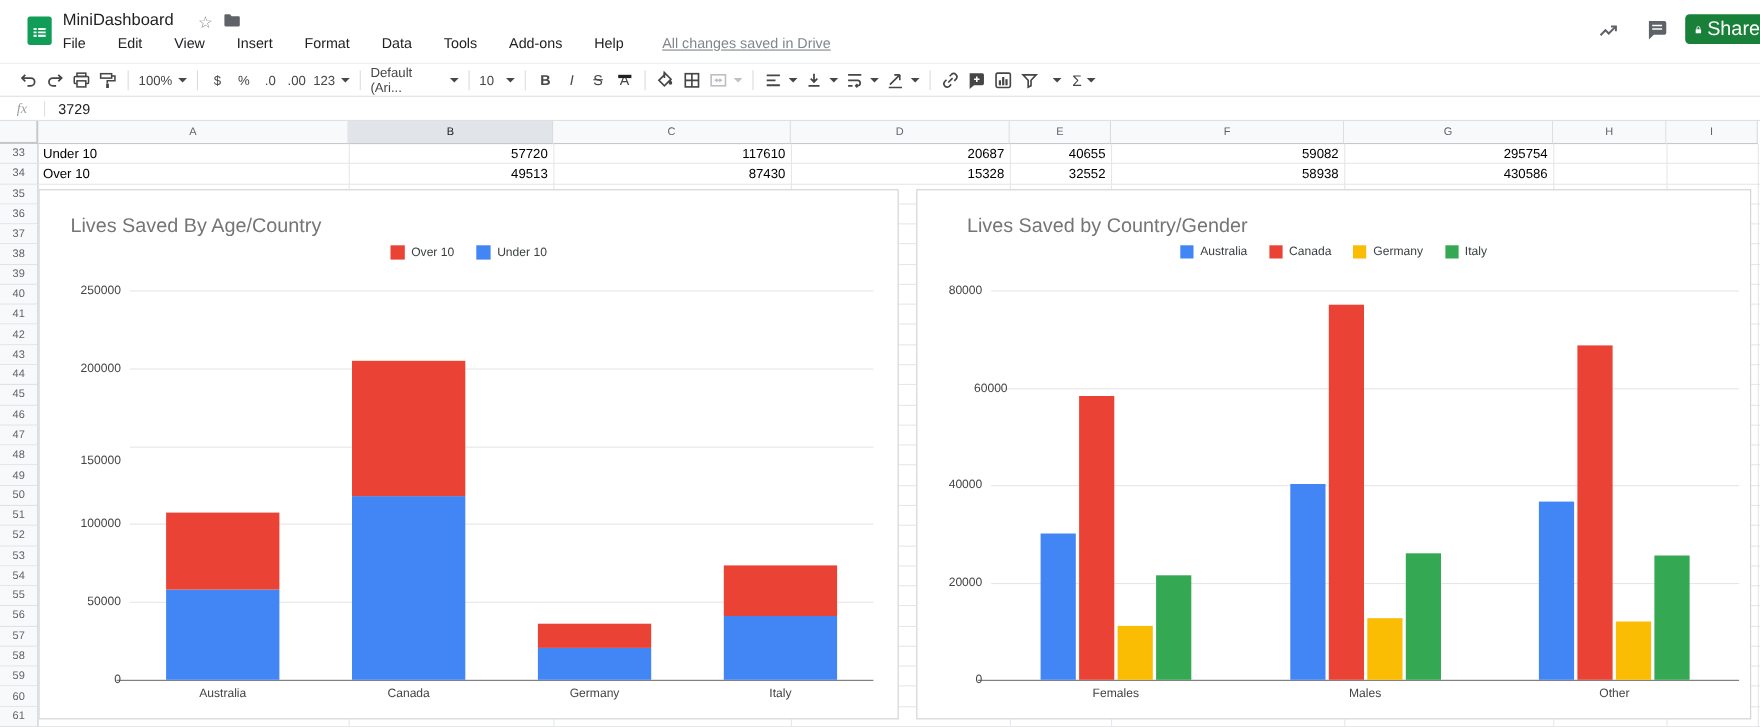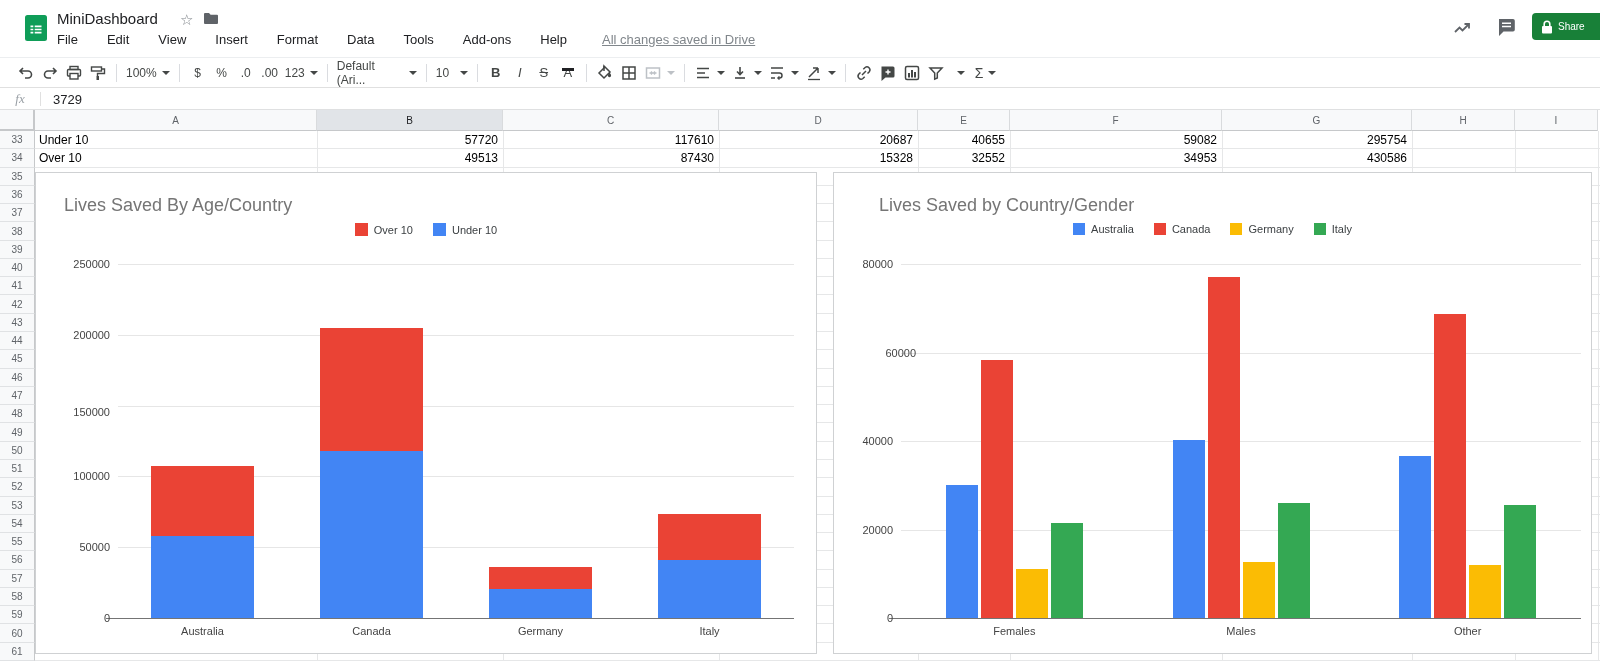--- a/index.html
+++ b/index.html
@@ -12,21 +12,21 @@
   .logo { position:absolute; left:22px; top:14px; width:28px; height:28px; }
   .doc-title { position:absolute; left:57px; top:10px; font-size:15px; color:#202124; }
   .star { position:absolute; left:180px; top:11px; font-size:15px; color:#80868b; cursor:pointer; }
   .folder { position:absolute; left:203px; top:12px; }
   .menubar { position:absolute; left:57px; top:32px; display:flex; align-items:center; gap:29px;
              font-size:13px; color:#202124; }
   .menu-item { cursor:pointer; }
   .saved-link { color:#80868b; text-decoration:underline; margin-left:6px; cursor:pointer; }
   .tb-right-icon { position:absolute; top:18px; cursor:pointer; }
   .share-btn { position:absolute; left:1532px; top:13px; width:68px; height:27px;
-               background:#188038; border-radius:4px 0 0 4px; color:#fff; font-size:10px;
+               background:#188038; border-radius:4px 0 0 4px; color:#fff; font-size:18px;
                display:flex; align-items:center; gap:5px; padding-left:9px; cursor:pointer; }
 
   
   .toolbar { position:absolute; left:0; top:57px; width:1600px; height:31px; background:#fff;
              border-top:1px solid #eceef0; border-bottom:1px solid #e0e0e0;
              display:flex; align-items:center; padding-left:14px; color:#444746; }
   .tb-btn { min-width:24px; height:24px; display:flex; align-items:center; justify-content:center;
             gap:3px; cursor:pointer; font-size:13px; color:#444746; padding:0 3px; }
   .tb-txt { font-size:12px; }
   .tb-sep { width:1px; height:18px; background:#dadce0; margin:0 6px; flex:none; }
@@ -368,42 +368,42 @@
         <div class="cell num" style="left: 468px; width: 211px; padding-left: 0px; top: 0px; height: 18.2759px;">117610</div>
         <div class="cell num" style="left: 684px; width: 194px; padding-left: 0px; top: 0px; height: 18.2759px;">20687</div>
         <div class="cell num" style="left: 883px; width: 87px; padding-left: 0px; top: 0px; height: 18.2759px;">40655</div>
         <div class="cell num" style="left: 975px; width: 207px; padding-left: 0px; top: 0px; height: 18.2759px;">59082</div>
         <div class="cell num" style="left: 1187px; width: 185px; padding-left: 0px; top: 0px; height: 18.2759px;">295754</div>
         <div class="cell" style="left: 0px; width: 282px; padding-left: 4px; top: 18.2759px; height: 18.2759px;">Over 10</div>
         <div class="cell num" style="left: 282px; width: 181px; padding-left: 0px; top: 18.2759px; height: 18.2759px;">49513</div>
         <div class="cell num" style="left: 468px; width: 211px; padding-left: 0px; top: 18.2759px; height: 18.2759px;">87430</div>
         <div class="cell num" style="left: 684px; width: 194px; padding-left: 8px; top: 18.2759px; height: 18.2759px;">15328</div>
         <div class="cell num" style="left: 883px; width: 87px; padding-left: 0px; top: 18.2759px; height: 18.2759px;">32552</div>
-        <div class="cell num" style="left: 975px; width: 207px; padding-left: 0px; top: 18.2759px; height: 18.2759px;">34953</div>
+        <div class="cell num" style="left: 975px; width: 207px; padding-left: 0px; top: 18.2759px; height: 18.2759px;">58938</div>
         <div class="cell num" style="left: 1187px; width: 185px; padding-left: 0px; top: 18.2759px; height: 18.2759px;">430586</div>
       </div>
     <div id="charts">
         <div class="chart-card" style="left: 35px; top: 62px; width: 782px; height: 482px;">
           <div class="chart-title" style="left: 28px; top: 22px;">Lives Saved By Age/Country</div>
           <div class="legend" style="top: 50px;">
             <span class="legend-item">
               <span class="swatch" style="background: rgb(234, 67, 53); width: 13px; height: 13px;"></span>
               <span>Over 10</span>
             </span>
             <span class="legend-item">
               <span class="swatch" style="background: rgb(66, 133, 244); width: 13px; height: 13px;"></span>
               <span>Under 10</span>
             </span>
           </div>
           <div class="gline" style="left: 82px; width: 676px; top: 91px;"></div>
           <div class="ylab" style="left: 14px; top: 85px;">250000</div>
           <div class="gline" style="left: 82px; width: 676px; top: 161.8px;"></div>
           <div class="ylab" style="left: 14px; top: 155.8px;">200000</div>
           <div class="gline" style="left: 82px; width: 676px; top: 232.6px;"></div>
-          <div class="ylab" style="left: 14px; top: 233px;">150000</div>
+          <div class="ylab" style="left: 14px; top: 240px;">150000</div>
           <div class="gline" style="left: 82px; width: 676px; top: 303.4px;"></div>
           <div class="ylab" style="left: 14px; top: 297.4px;">100000</div>
           <div class="gline" style="left: 82px; width: 676px; top: 374.2px;"></div>
           <div class="ylab" style="left: 14px; top: 368.2px;">50000</div>
           <div class="gline zero" style="left: 70px; width: 688px; top: 445px;"></div>
           <div class="ylab" style="left: 14px; top: 439px;">0</div>
           <div class="bar" style="left: 115px; width: 103px; top: 363.268px; height: 81.7315px; background: rgb(66, 133, 244);"></div>
           <div class="bar" style="left: 115px; width: 103px; top: 293.158px; height: 70.1104px; background: rgb(234, 67, 53);"></div>
           <div class="xlab" style="left: 106.5px; top: 452px;">Australia</div>
           <div class="bar" style="left: 284px; width: 103px; top: 278.464px; height: 166.536px; background: rgb(66, 133, 244);"></div>

